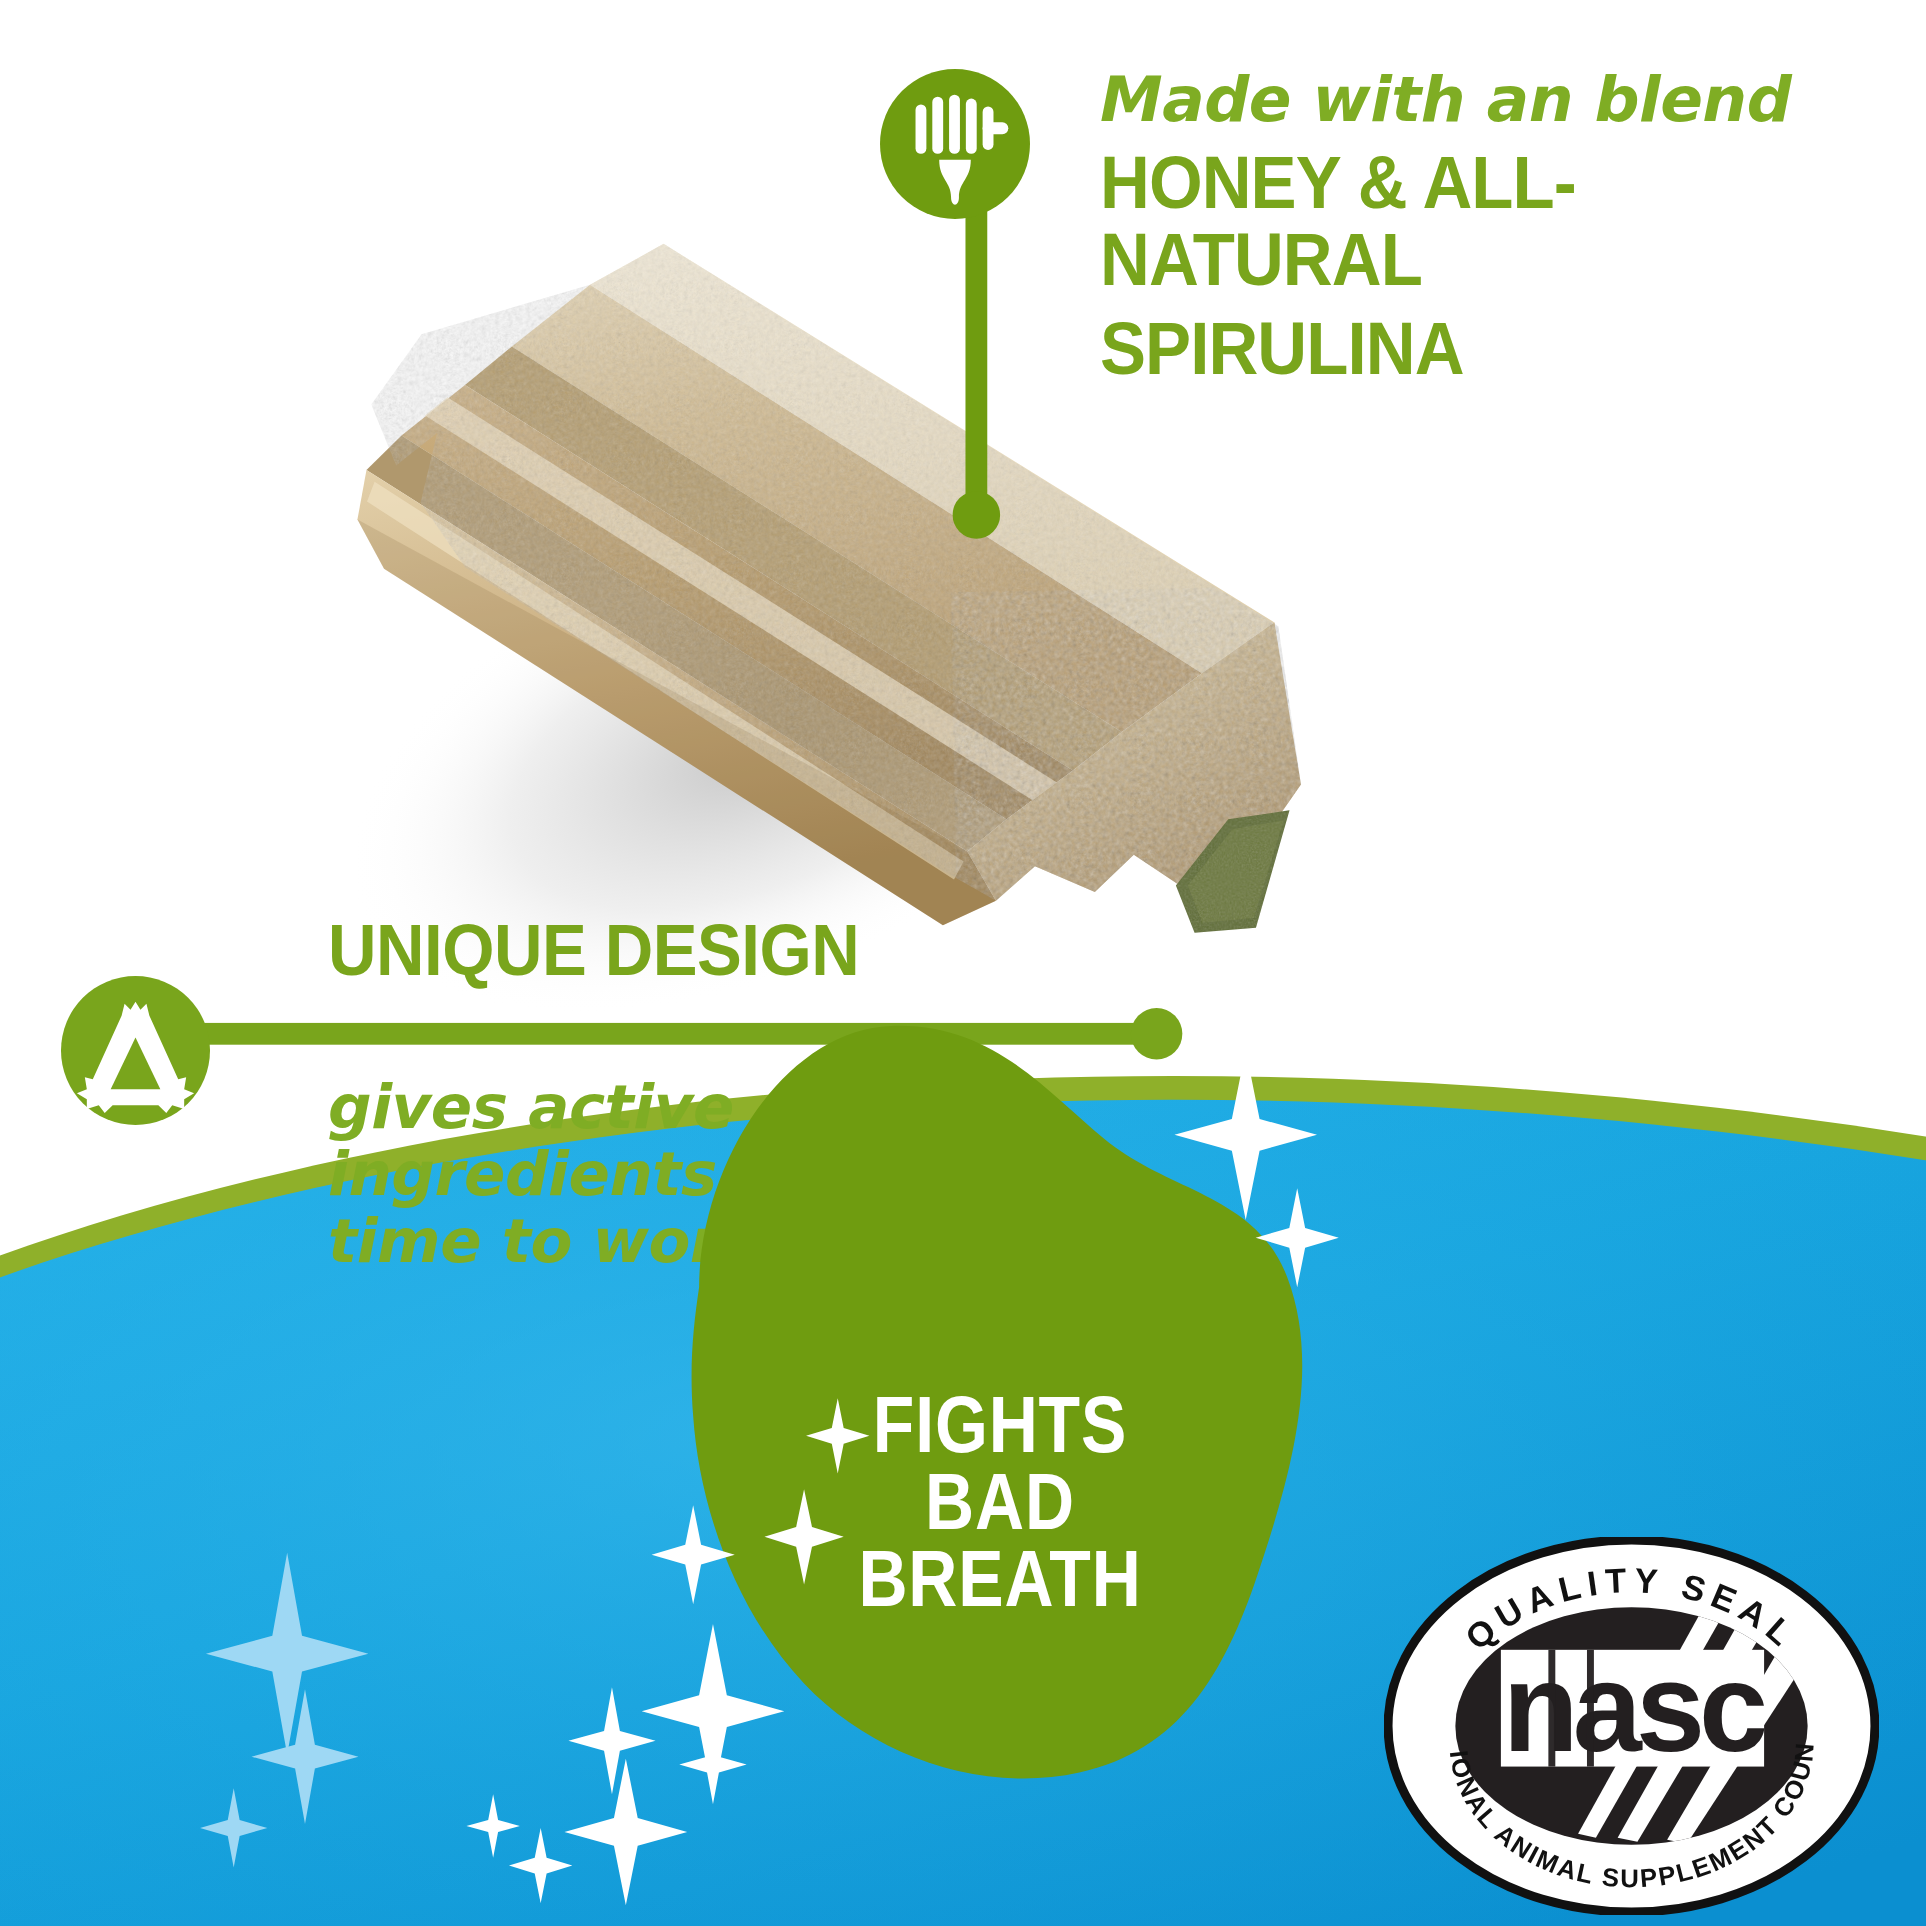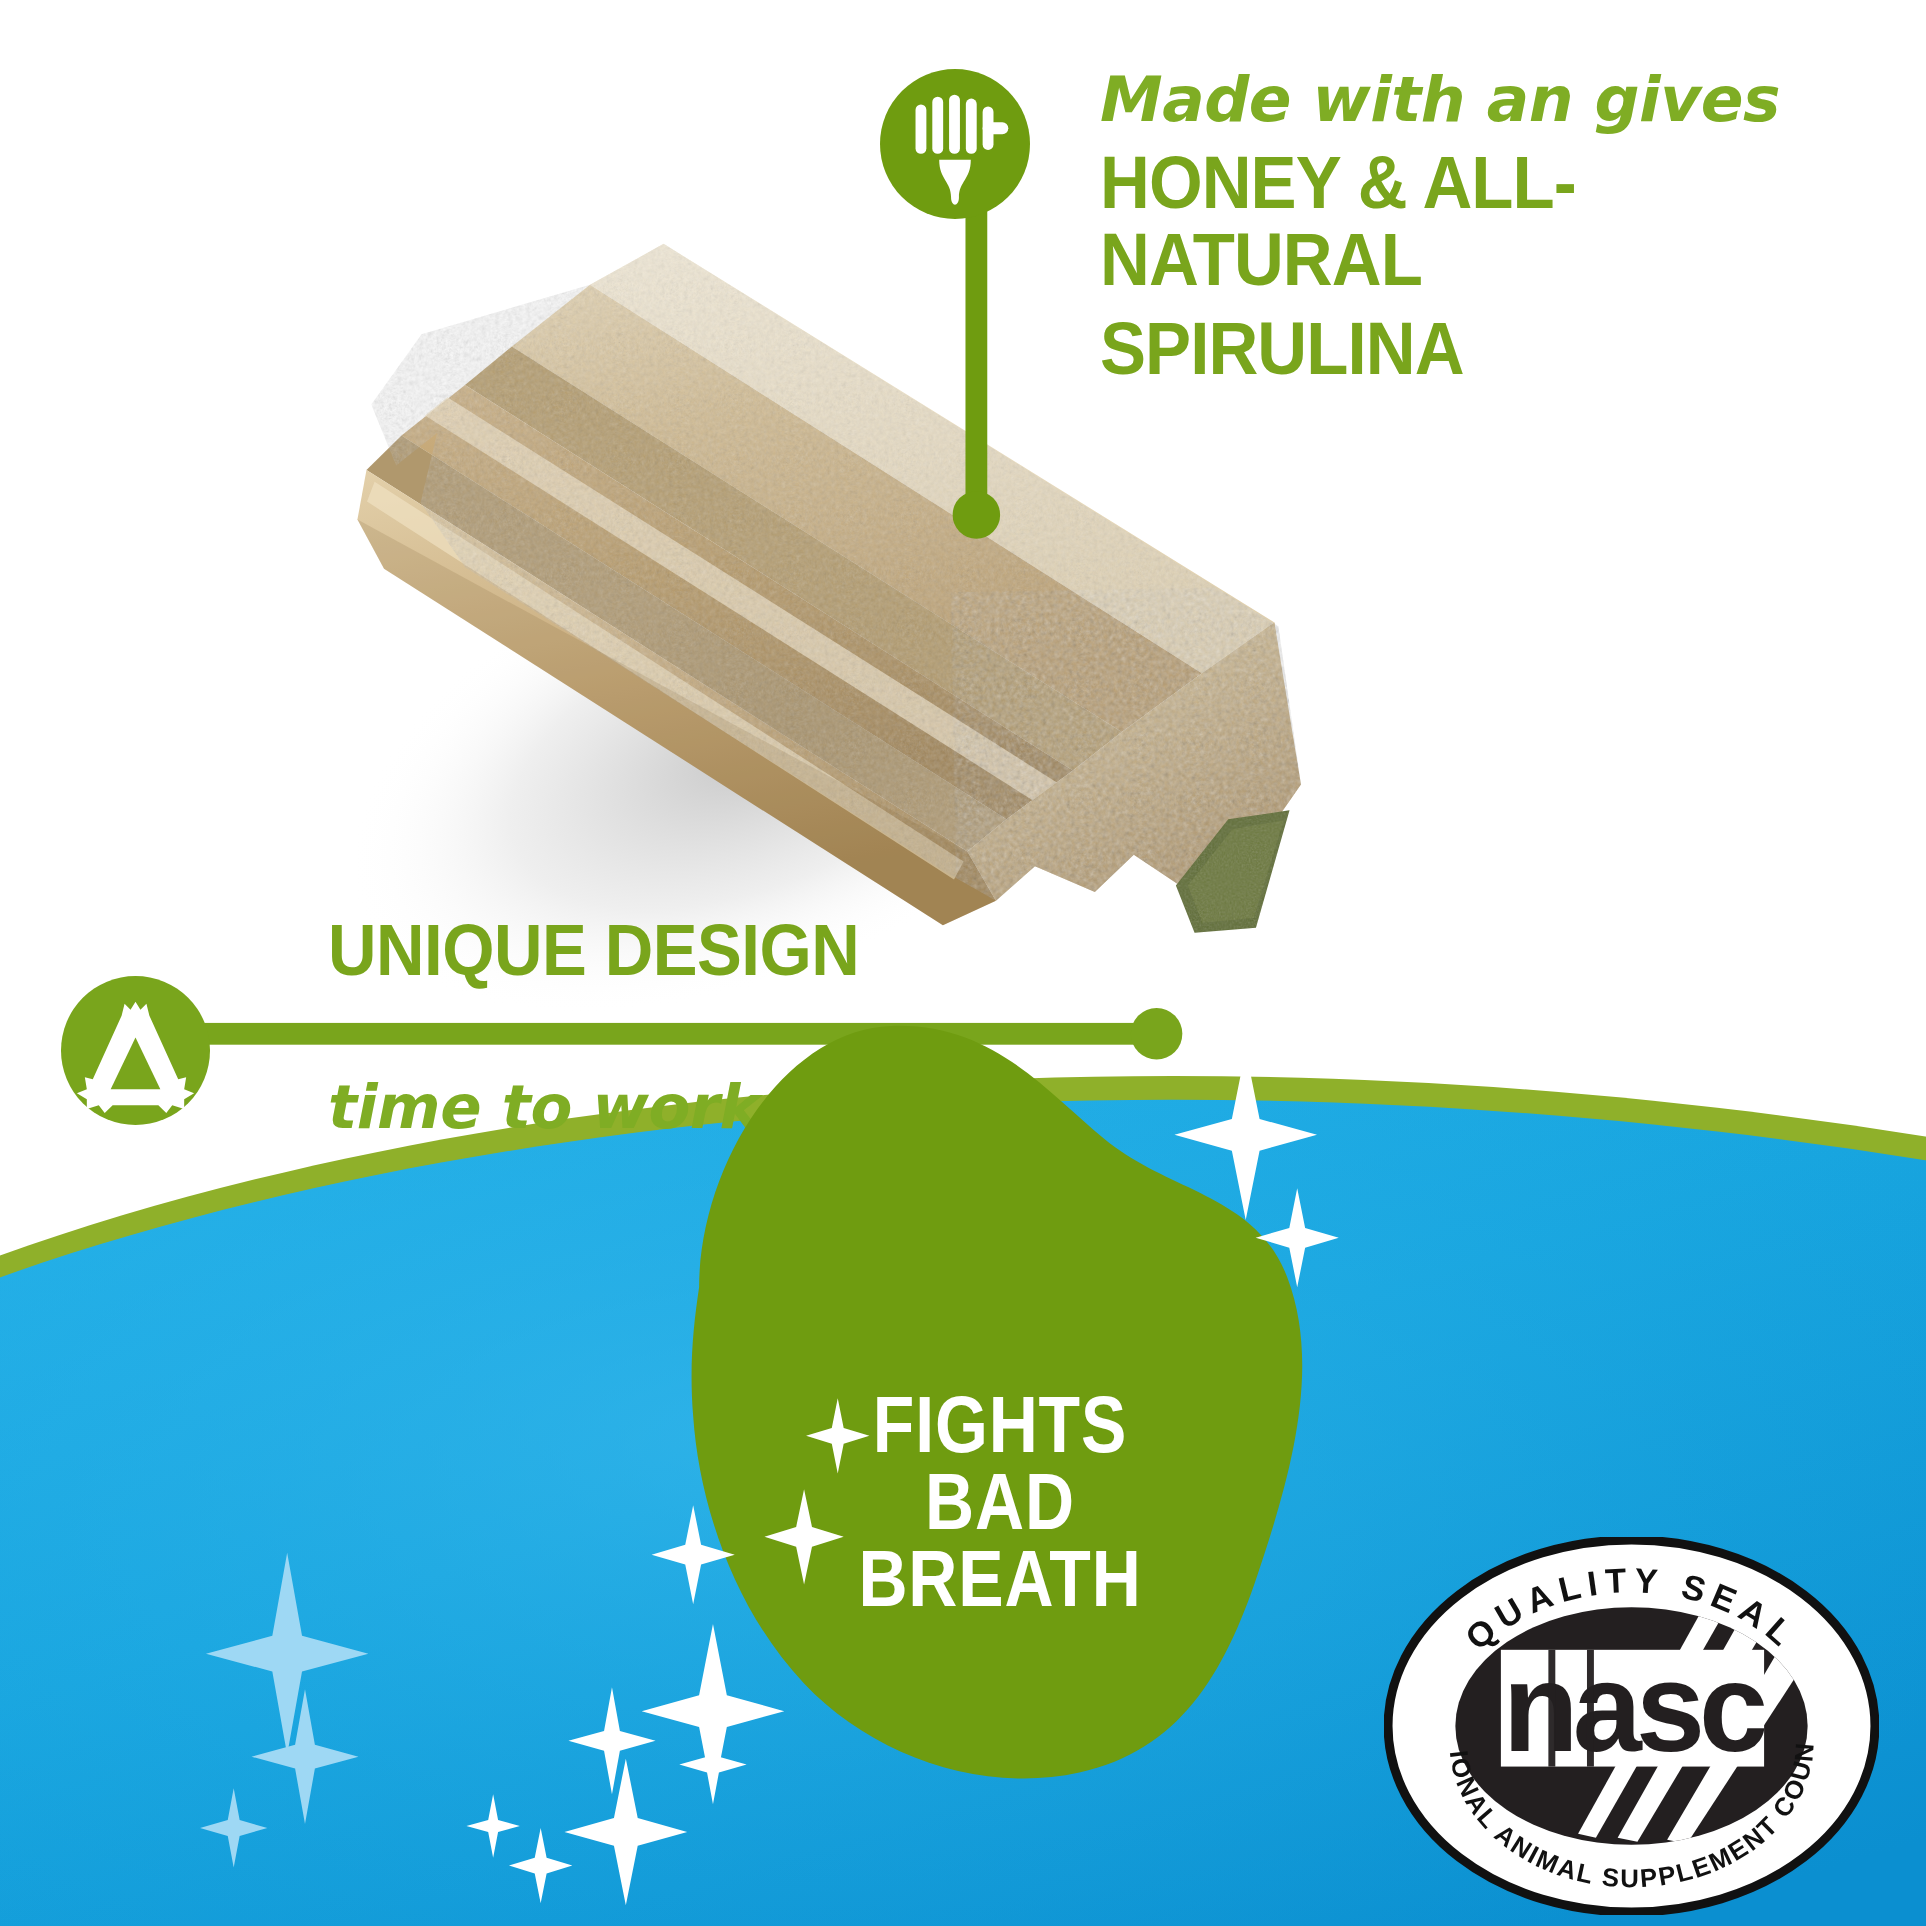--- a/index.html
+++ b/index.html
@@ -237,36 +237,37 @@
         <rect x="36" y="36" width="11" height="50" rx="5.5"></rect>
         <rect x="53" y="28" width="11" height="58" rx="5.5"></rect>
         <rect x="70" y="26" width="11" height="60" rx="5.5"></rect>
         <rect x="87" y="30" width="11" height="56" rx="5.5"></rect>
         <rect x="104" y="38" width="11" height="44" rx="5.5"></rect>
         <rect x="104" y="54" width="26" height="12" rx="6"></rect>
         <path d="M60,92 C60,112 72,114 72,130 C72,140 80,140 80,130 C80,114 92,112 92,92 Z"></path>
       </g>
     </svg>
     <div id="honey-text">
-      <div class="script-line">Made with an gives</div>
+      <div class="script-line">Made with an blend</div>
       <div class="bold-line">HONEY &amp; ALL-NATURAL</div>
       <div class="bold-line">SPIRULINA</div>
     </div>
   </div>
 
   <div id="design-callout">
     <svg id="design-icon" viewBox="0 0 150 150">
       <circle cx="75" cy="75" r="75" fill="#79a51c"></circle>
       <path d="M75,26 L80,34 L86,28 L89,40 L118,104 L126,102 L124,114 L134,118 L124,124
                L124,134 L112,130 L106,138 L98,130 L52,130 L44,138 L38,130 L26,134 L26,124
                L16,118 L26,114 L24,102 L32,104 L61,40 L64,28 L70,34 Z" fill="#ffffff"></path>
       <path d="M75,62 L100,114 L50,114 Z" fill="#79a51c"></path>
     </svg>
     <div id="design-title">UNIQUE DESIGN</div>
     <div id="design-sub">
+      <div>gives active ingredients</div>
       <div>time to work</div>
     </div>
   </div>
 
   <svg class="svg-layer" viewBox="0 0 1946 1946">
     <path d="M706,1300
              C 706,1180 790,1040 900,1036
              C 1000,1032 1055,1100 1115,1150
              C 1180,1204 1268,1206 1300,1290
              C 1336,1384 1300,1500 1270,1590

